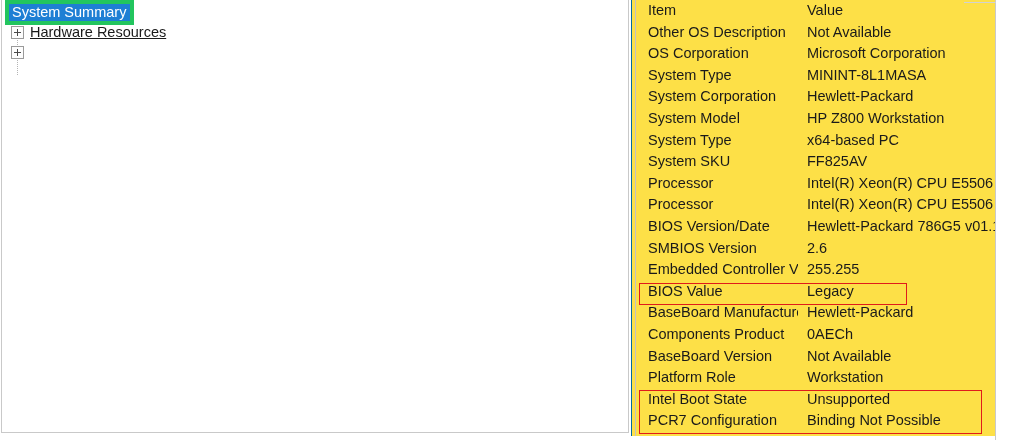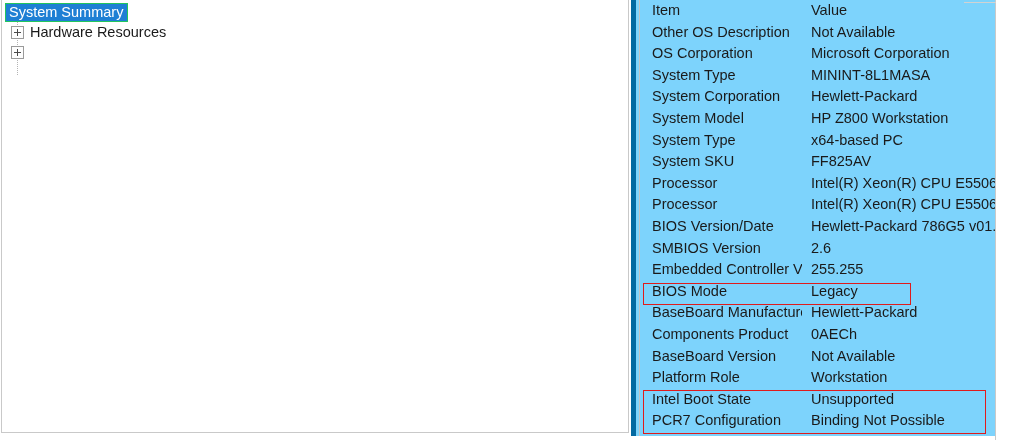--- a/index.html
+++ b/index.html
@@ -55,27 +55,28 @@
     align-items: center;
   }
   .tree-node .node-label {
     display: inline-block;
     padding: 0 3px 0 2px;
   }
   .tree-node.root .node-label {
     margin-left: 3px;
     background: #1e7fd4;
     color: #ffffff;
-    border: 1px solid #22c55e;
+    border: 4px solid #22c55e;
     padding: 0 4px 0 3px;
     line-height: 17px;
     height: 17px;
   }
   .tree-node.child {
     padding-left: 9px;
+    text-decoration: underline;
   }
   .expander {
     position: relative;
     width: 13px;
     height: 13px;
     flex: 0 0 13px;
     box-sizing: border-box;
     border: 1px solid #9a9a9a;
     background: #fdfdfd;
     margin-right: 4px;
@@ -106,22 +107,22 @@
     pointer-events: none;
   }
 
   
   .detail-panel {
     position: absolute;
     left: 631px;
     top: 0px;
     width: 365px;
     height: 436px;
-    background: #7dd3fc;
-    border-left: 5px solid #0369a1;
+    background: #fde047;
+    border-left: 1px solid #0369a1;
     box-sizing: border-box;
     overflow: hidden;
   }
   .detail-panel::before {
     content: "";
     position: absolute;
     left: 3px;
     top: 0;
     width: 1px;
     height: 100%;
@@ -273,21 +274,21 @@
           </tr>
           <tr>
             <td>SMBIOS Version</td>
             <td>2.6</td>
           </tr>
           <tr>
             <td>Embedded Controller V...</td>
             <td>255.255</td>
           </tr>
           <tr>
-            <td>BIOS Mode</td>
+            <td>BIOS Value</td>
             <td>Legacy</td>
           </tr>
           <tr>
             <td>BaseBoard Manufacturer</td>
             <td>Hewlett-Packard</td>
           </tr>
           <tr>
             <td>Components Product</td>
             <td>0AECh</td>
           </tr>

